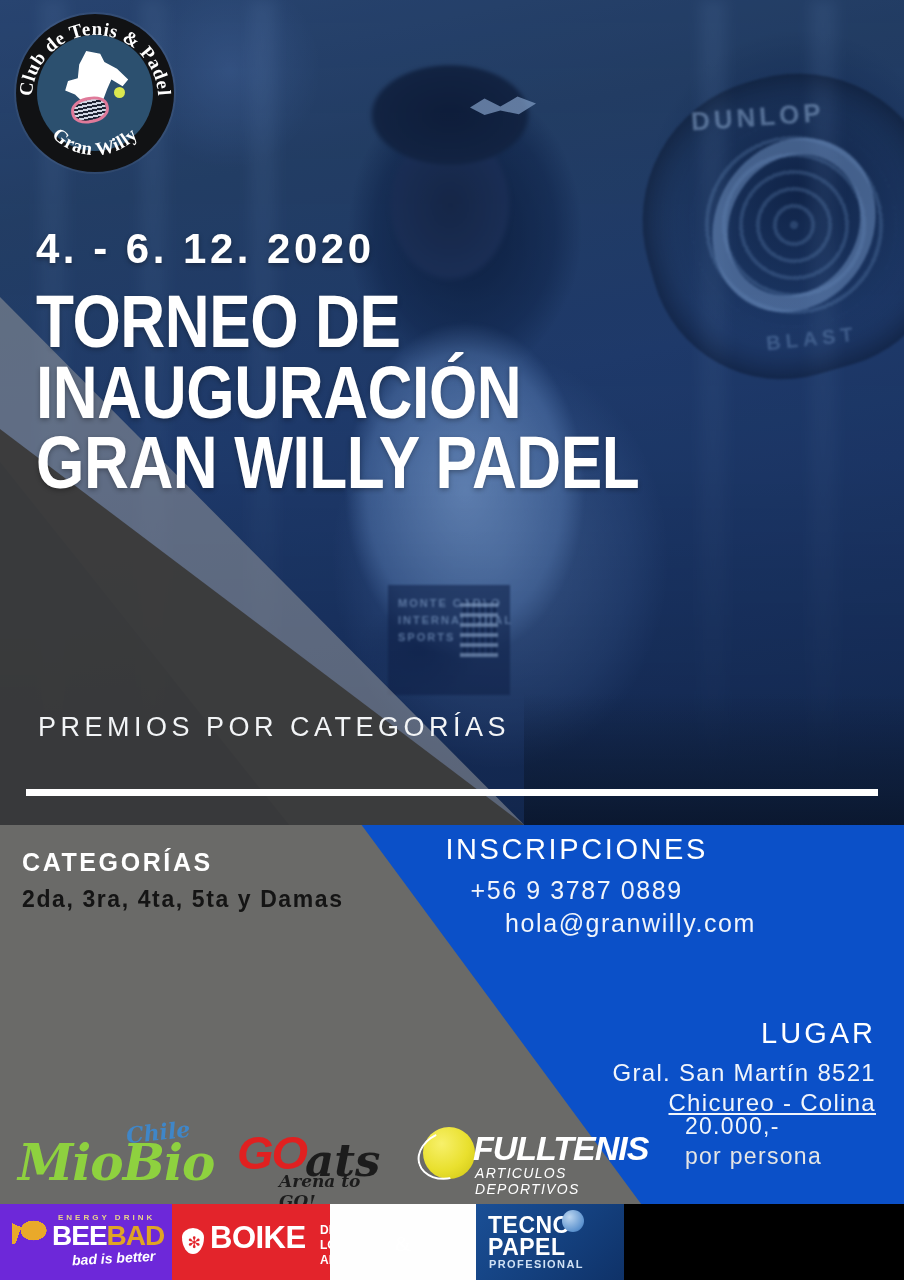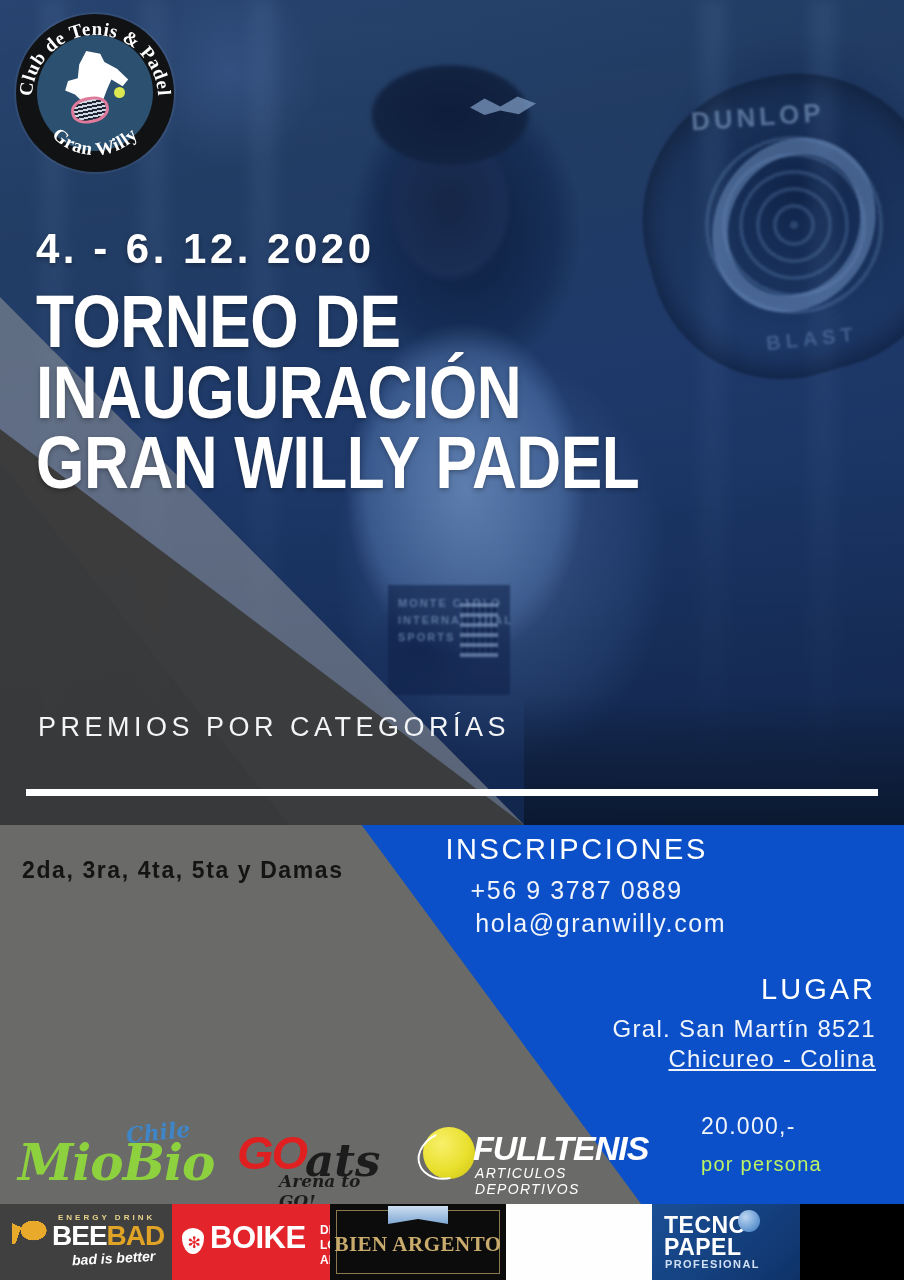--- a/index.html
+++ b/index.html
@@ -224,30 +224,30 @@
     position:absolute; right:28px; top:8px; z-index:4; text-align:right;
   }
   .ins-title {
     color:#fff; font-size:29px; font-weight:300; letter-spacing:2.6px;
     text-align:center; padding-right:168px;
   }
   .ins-line {
     color:#f1f5fb; font-size:25px; font-weight:300; letter-spacing:1.6px;
     margin-top:10px; padding-right:168px; text-align:center;
   }
-  .ins-line.mail { margin-top:4px; padding-right:120px; }
+  .ins-line.mail { margin-top:4px; padding-right:120px;text-align:right; }
 
   .lugar-block { position:absolute; right:28px; top:148px; z-index:4; text-align:right; }
-  .lugar-title { color:#fff; font-size:29px; font-weight:300; letter-spacing:3px; }
+  .lugar-title { color:#fff; font-size:29px; font-weight:300; letter-spacing:3px;margin-top:44px; }
   .lugar-line { color:#f1f5fb; font-size:24px; font-weight:300; letter-spacing:1.3px; margin-top:9px; }
   .lugar-line.second { margin-top:2px;text-decoration:underline; }
 
   .price-block { position:absolute; right:82px; top:288px; z-index:4; text-align:left; }
   .price-amount { color:#f1f5fb; font-size:23px; font-weight:300; letter-spacing:1.3px; }
-  .price-unit { color:#bef264; font-size:20px; font-weight:300; letter-spacing:1.3px; margin-top:13px; }
+  .price-unit { color:#e5e5e5; font-size:23px; font-weight:300; letter-spacing:1.3px; margin-top:3px; }
 
   
   .sponsors-grey {
     position:absolute; left:0; top:1108px; width:640px; height:96px; z-index:5;
     display:flex; align-items:center;
   }
   .sp-miobio { position:relative; margin-left:18px; width:185px; height:78px; }
   .sp-miobio .chile {
     position:absolute; left:108px; top:2px;
     color:#3f86c8; font-family:"DejaVu Serif", serif; font-style:italic;
@@ -290,21 +290,21 @@
     position:absolute; left:52px; top:44px; color:#fff;
     font-size:14px; font-style:italic; letter-spacing:1.3px;
   }
 
   
   .strip {
     position:absolute; left:0; bottom:0; width:904px; height:76px;
     display:flex; z-index:8;
   }
   .cell { position:relative; height:100%; overflow:hidden; }
-  .c-bee { width:172px; background:#404040; }
+  .c-bee { width:172px; background:#6d28d9; }
   .c-bee .edk { position:absolute; left:58px; top:9px; color:#e8d38a; font-size:8px; letter-spacing:3px; font-weight:bold; }
   .c-bee .bee { position:absolute; left:52px; top:16px; font-size:28px; font-weight:bold; letter-spacing:-1px; color:#fff; }
   .c-bee .bee b { color:#e0a325; }
   .c-bee .tag { position:absolute; left:72px; top:46px; color:#fff; font-size:14px; font-style:italic; font-weight:bold; transform:rotate(-3deg); }
   .c-bee .bug {
     position:absolute; left:12px; top:10px; width:36px; height:30px;
     background:radial-gradient(ellipse at 60% 55%, #e9a92a 0 42%, rgba(0,0,0,0) 43%),
                conic-gradient(from 200deg at 26% 44%, #e9a92a 0 26%, rgba(0,0,0,0) 26%);
   }
   .c-boike { width:158px; background:#e3242b; }
@@ -411,20 +411,21 @@
       <div>GRAN WILLY PADEL</div>
     </div>
   </div>
   <div class="subtitle">PREMIOS POR CATEGORÍAS</div>
   <div class="rule"></div>
 
   <div class="info">
     <div class="info-blue"></div>
 
     <div class="cat-block">
+      <div class="cat-title">CATEGORÍAS</div>
       <div class="cat-list">2da, 3ra, 4ta, 5ta y Damas</div>
     </div>
 
     <div class="ins-block">
       <div class="ins-title">INSCRIPCIONES</div>
       <div class="ins-line">+56 9 3787 0889</div>
       <div class="ins-line mail">hola@granwilly.com</div>
     </div>
 
     <div class="lugar-block">
@@ -466,25 +467,20 @@
 
     <div class="cell c-boike">
       <div class="drop"></div>
       <div class="nm">BOIKE</div>
       <div class="sub">
         <div>DE LOS</div>
         <div>ANDES</div>
       </div>
     </div>
 
-    <div class="cell c-argento">
-      <div class="frame"></div>
-      <div class="banner"></div>
-      <div class="nm">BIEN ARGENTO</div>
-    </div>
 
     <div class="cell c-wm">
       <div class="amp">&amp;</div>
     </div>
 
     <div class="cell c-tecno">
       <div class="t1">TECNO</div>
       <div class="o"></div>
       <div class="t2">PAPEL</div>
       <div class="t3">PROFESIONAL</div>

